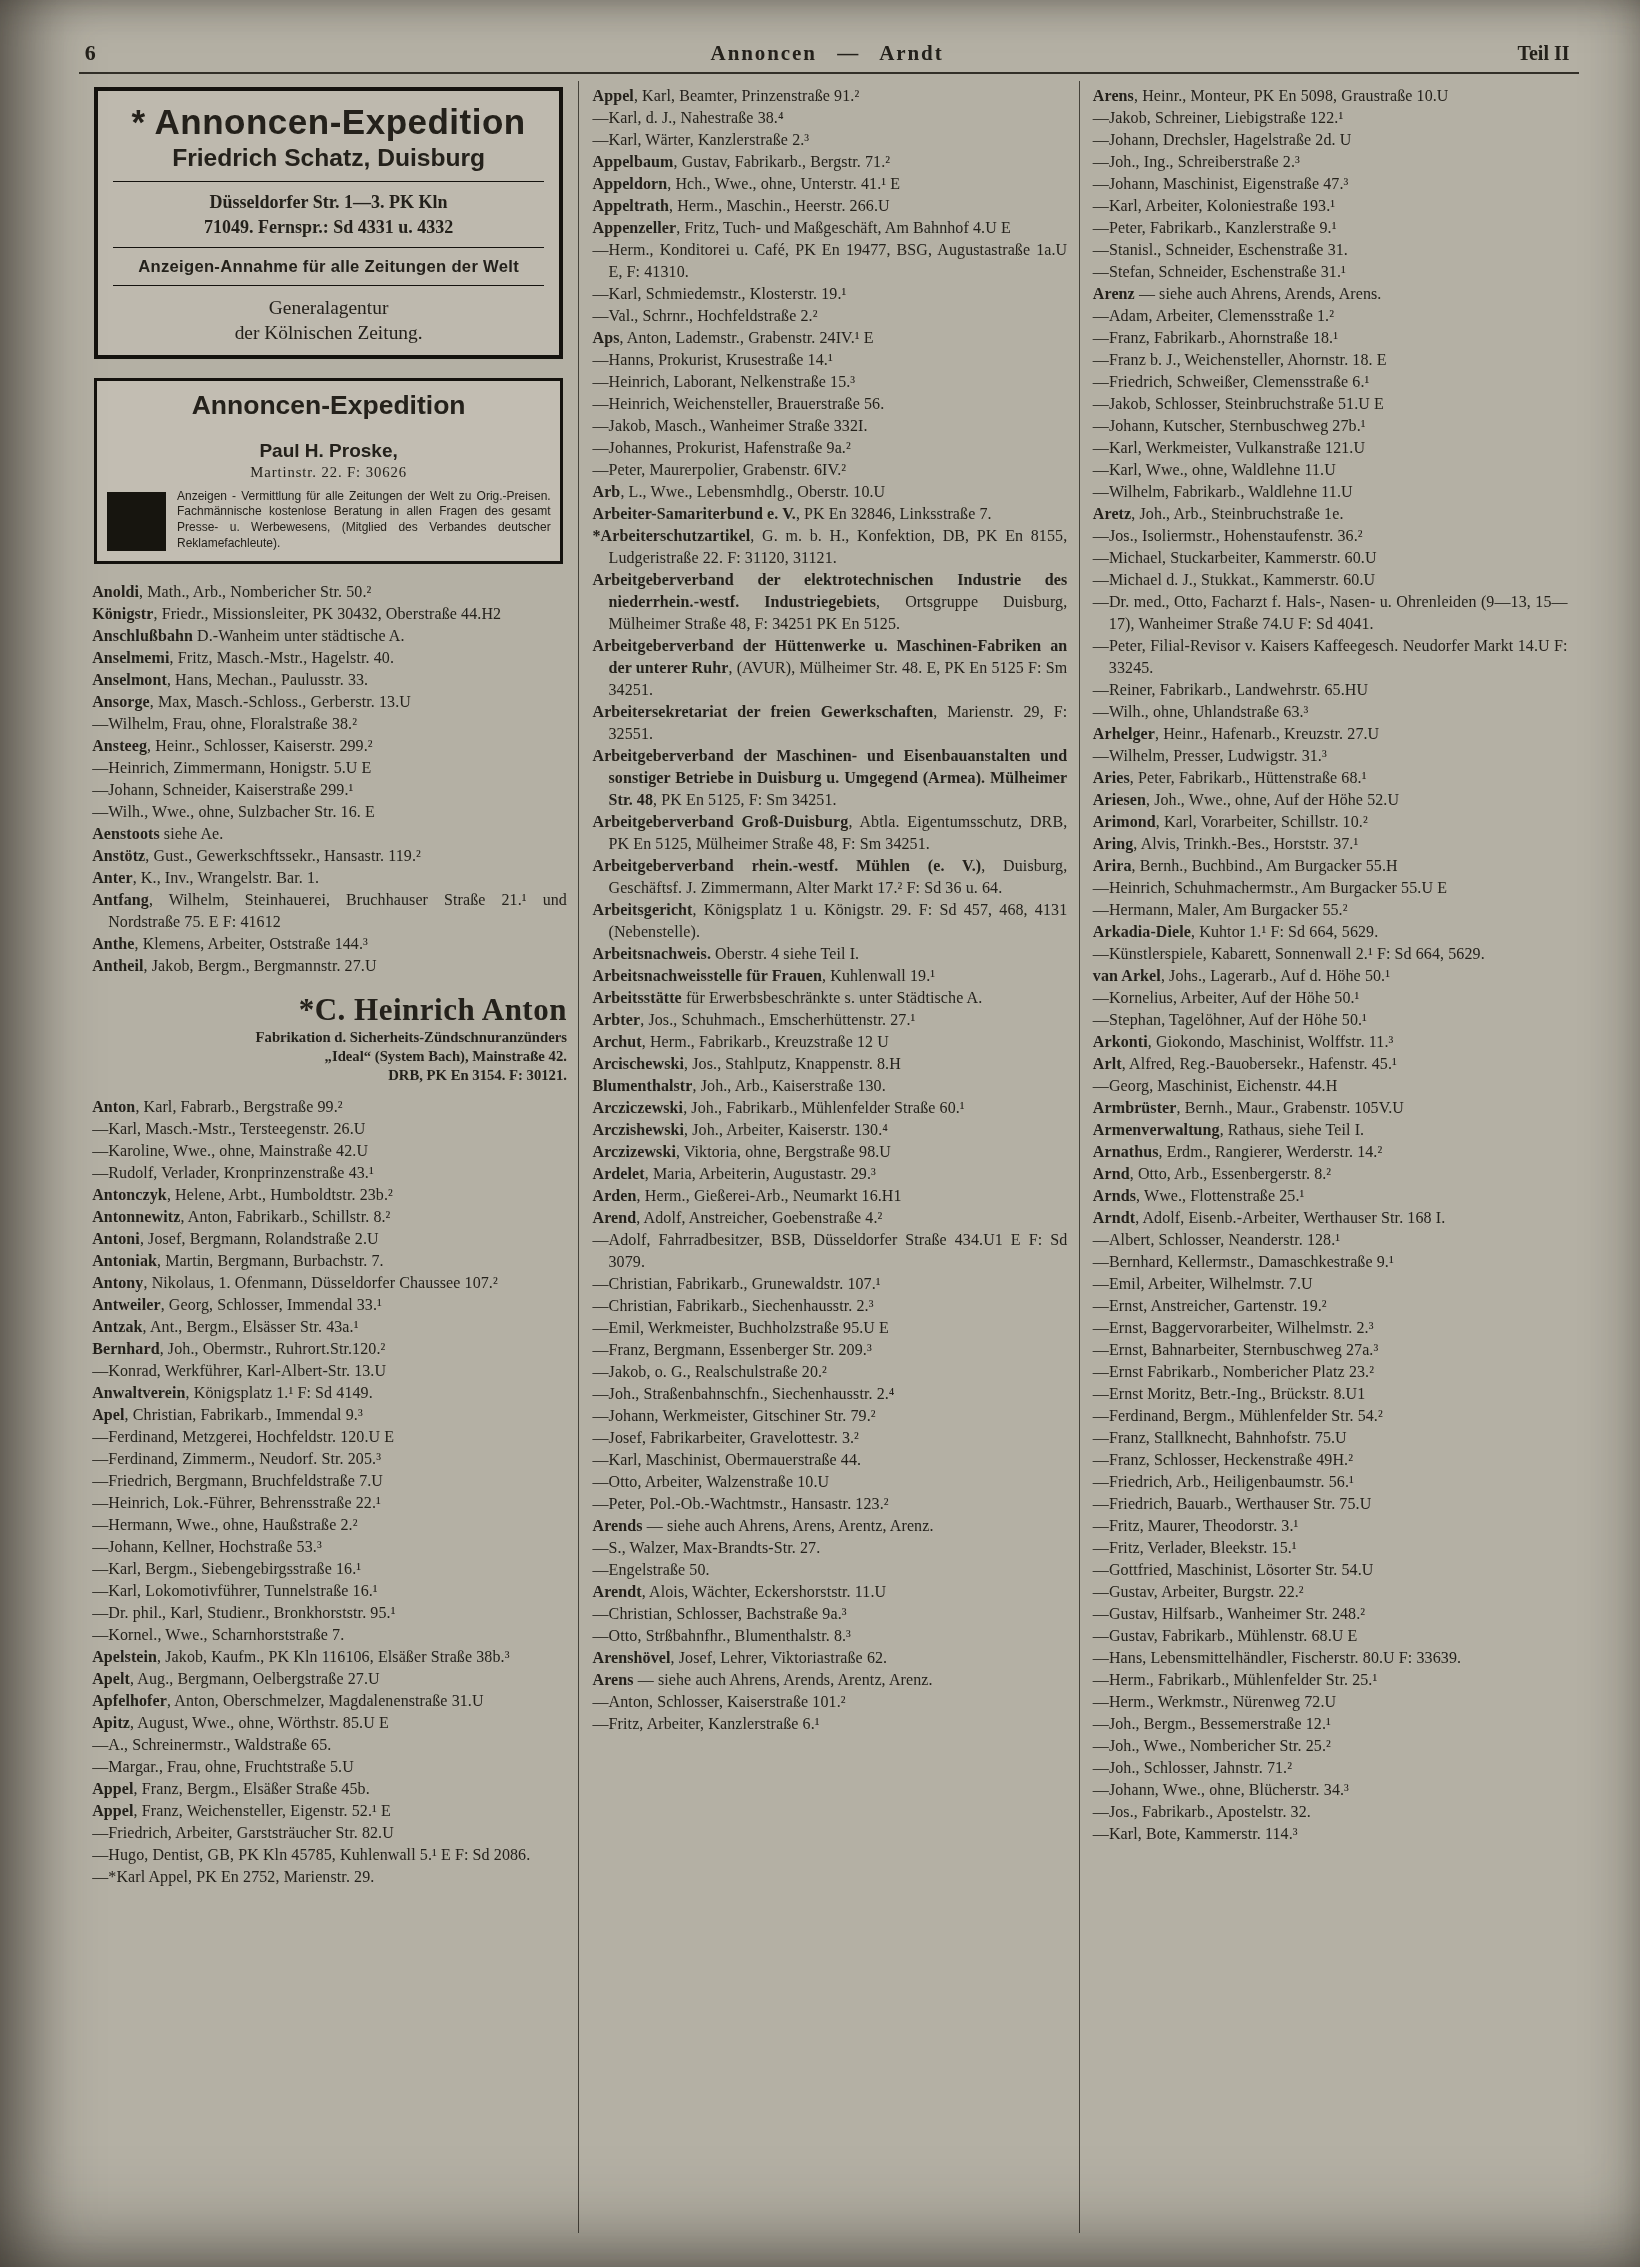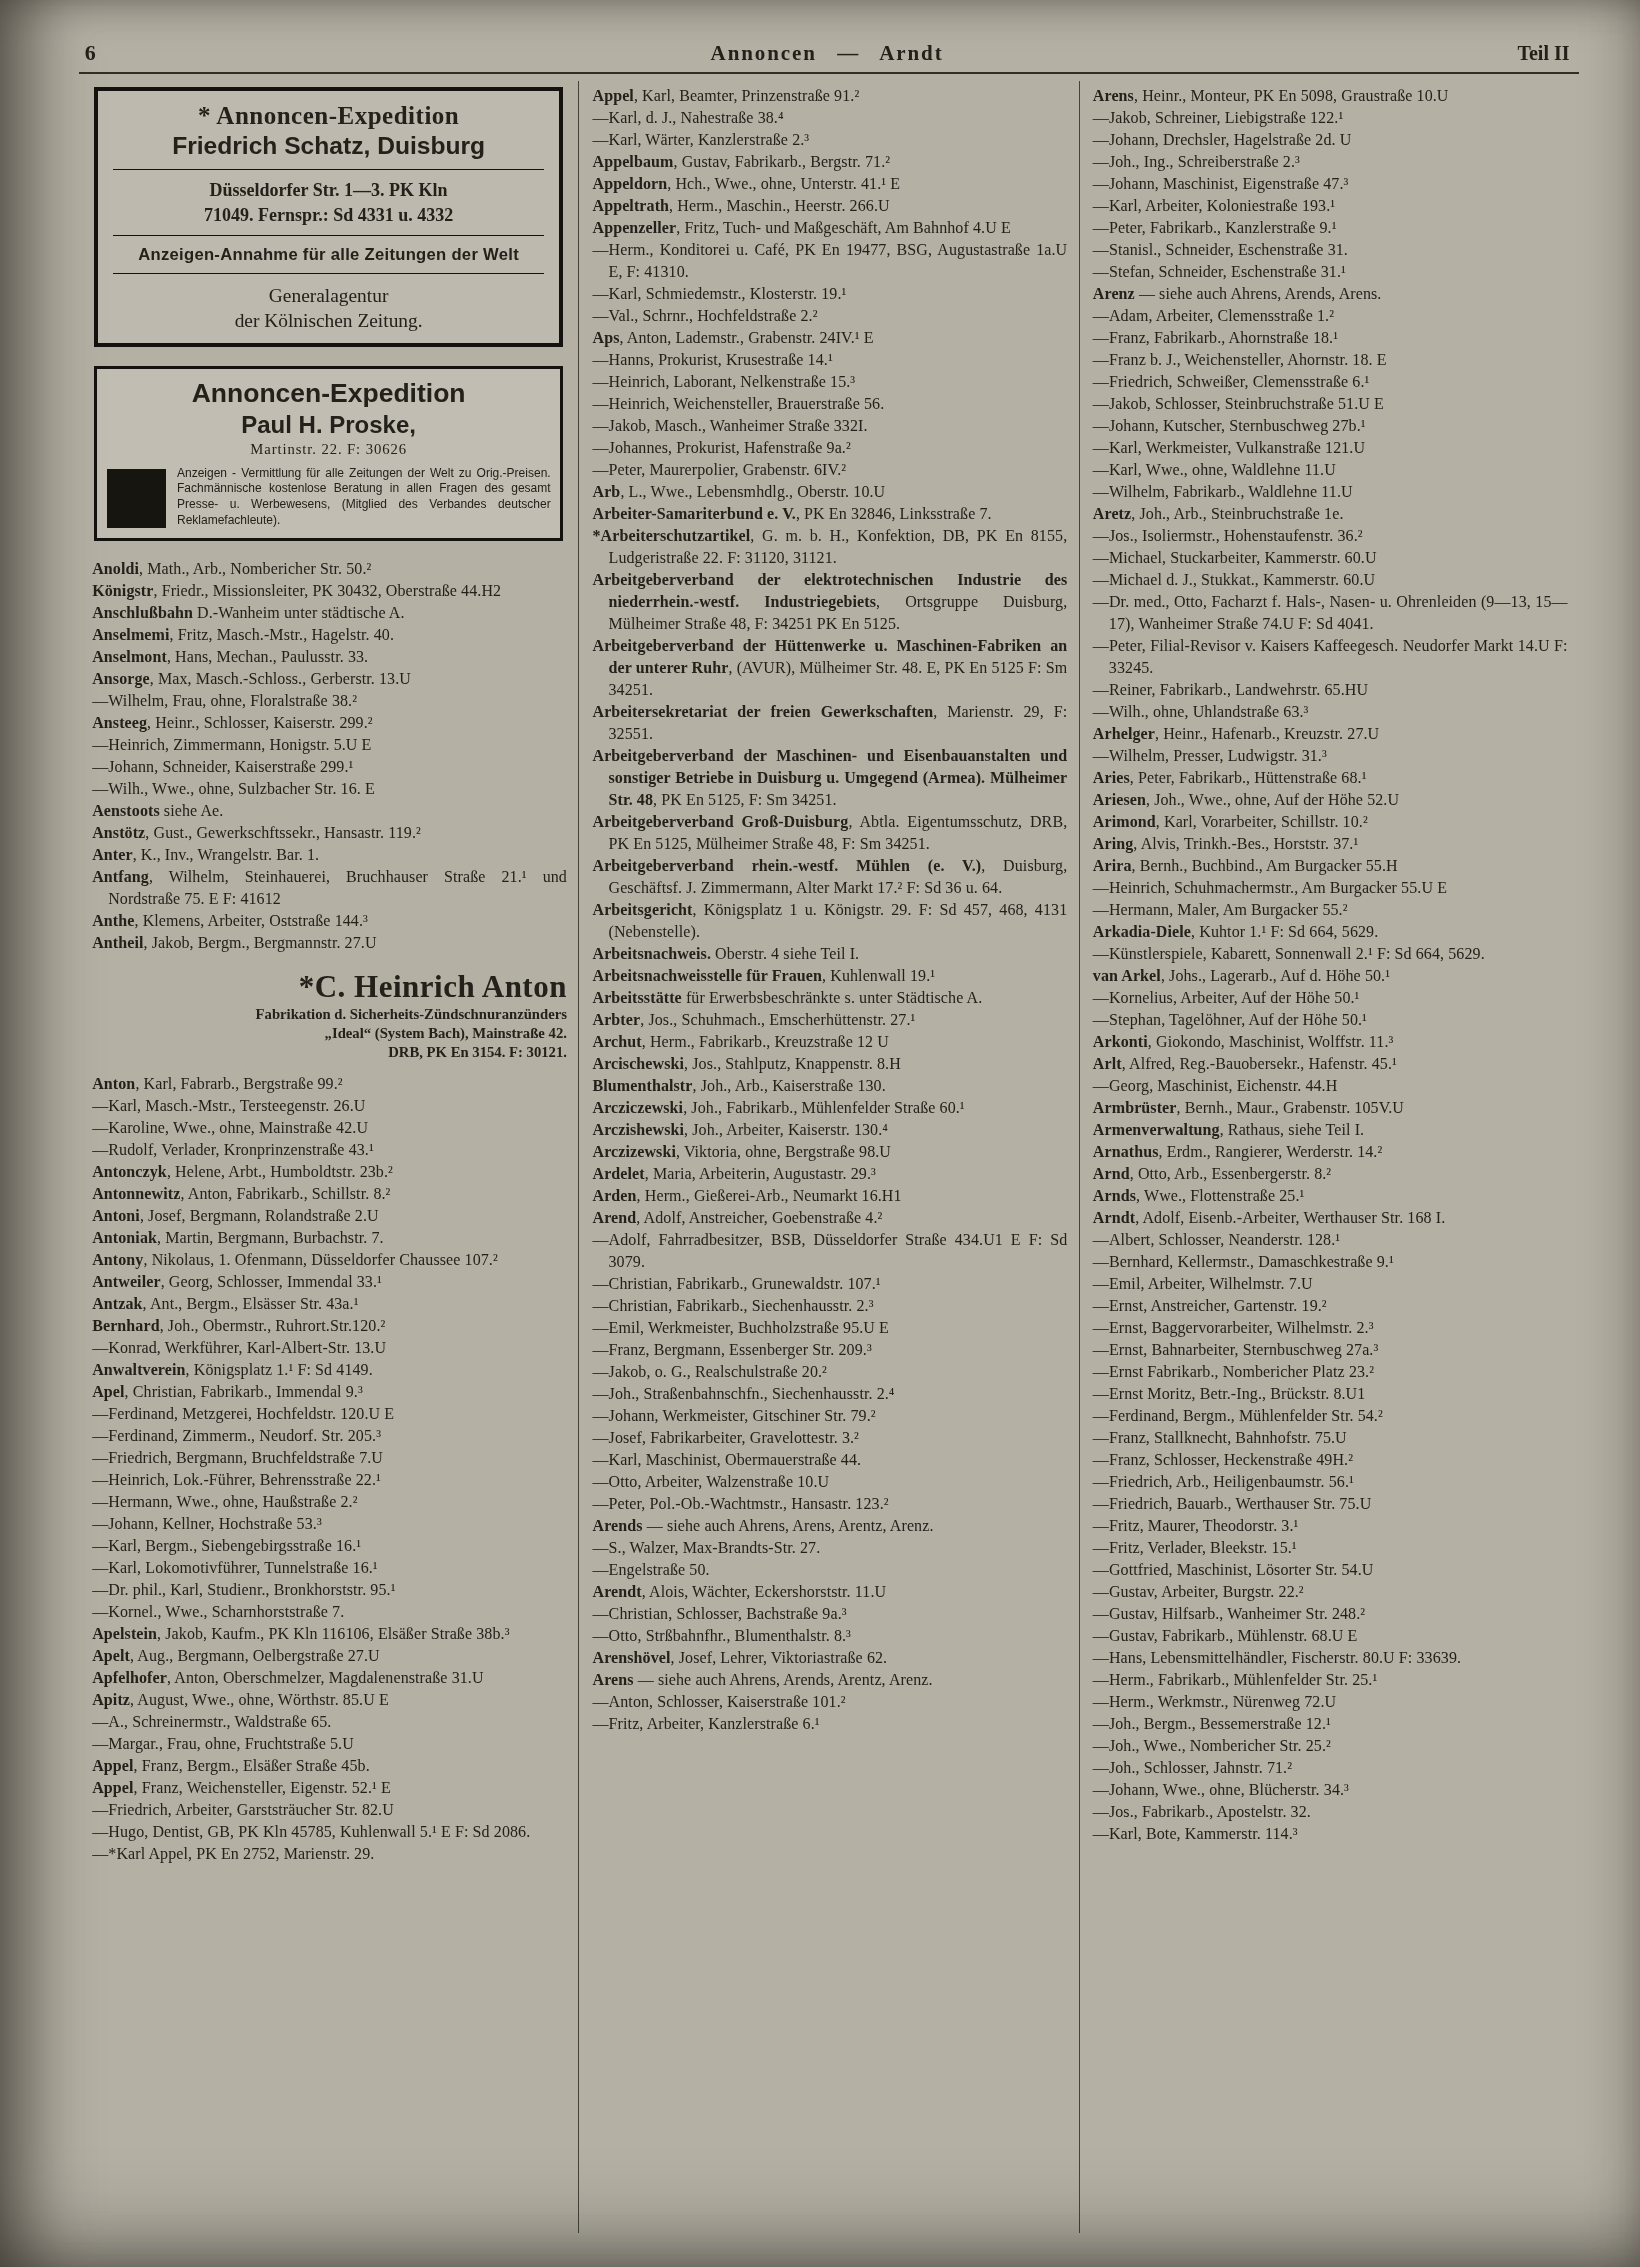--- a/index.html
+++ b/index.html
@@ -35,34 +35,34 @@
     font-size:16px; line-height:22px; text-align:justify;
     padding-left:16px; text-indent:-16px; letter-spacing:0.1px;
   }
   .entry b { font-weight:bold; }
 
   
   .ad-schatz {
     border:4.7px solid #14120e; margin:1.9px 3.8px 19px 1.9px; padding:11.4px 7.6px 9.5px;
     text-align:center; background:rgba(208,204,194,.35);
   }
-  .ad-schatz .l1 { font-family:Liberation Serif, serif; font-weight:bold; font-size:25px; letter-spacing:0.5px; white-space:nowrap; }
+  .ad-schatz .l1 { font-family:Liberation Sans, sans-serif; font-weight:bold; font-size:35px; letter-spacing:0.5px; white-space:nowrap; }
   .ad-schatz .l2 { font-family:"Liberation Sans",sans-serif; font-weight:bold; font-size:24.6px; margin-top:1.9px;text-align:center; }
   .ad-schatz hr { border:none; border-top:1.9px solid #14120e; margin:8.5px 7.6px; }
   .ad-schatz .addr { font-weight:bold; font-size:18px; line-height:1.35; }
   .ad-schatz .banner { font-family:"Liberation Sans",sans-serif; font-weight:bold; font-size:16.6px; letter-spacing:0.3px; }
   .ad-schatz .agency { font-size:19.4px; line-height:1.3; }
 
   
   .ad-proske {
     border:3.3px solid #14120e; margin:0 3.8px 17px 1.9px; padding:9.5px 9.5px 9.5px;
     background:rgba(210,206,196,.45); text-align:center;
   }
   .ad-proske .l1 { font-family:"Liberation Sans",sans-serif; font-weight:bold; font-size:26.5px; }
-  .ad-proske .l2 { font-family:"Liberation Sans",sans-serif; font-weight:bold; font-size:24px; margin-top:2px; }
+  .ad-proske .l2 { font-family:"Liberation Sans",sans-serif; font-weight:bold; font-size:19px; margin-top:19px; }
   .ad-proske .l3 { font-size:14.7px; margin-top:1.9px; letter-spacing:0.9px; }
   .ad-proske .body { display:flex; gap:11.4px; margin-top:7.6px; text-align:left; align-items:flex-start; }
   .ad-proske .logo { width:59px; height:59px; background:#17150f; flex:none; margin-top:2.8px; }
   .ad-proske .small { font-family:"Liberation Sans",sans-serif; font-size:12px; line-height:1.3; text-align:justify; }
 
   
   .ad-anton { text-align:right; margin:15px 0 11.4px; }
   .ad-anton .l1 { font-size:31px; font-weight:bold; letter-spacing:0.5px; }
   .ad-anton .sub { font-size:14.7px; font-weight:bold; line-height:1.3; }
 </style>

